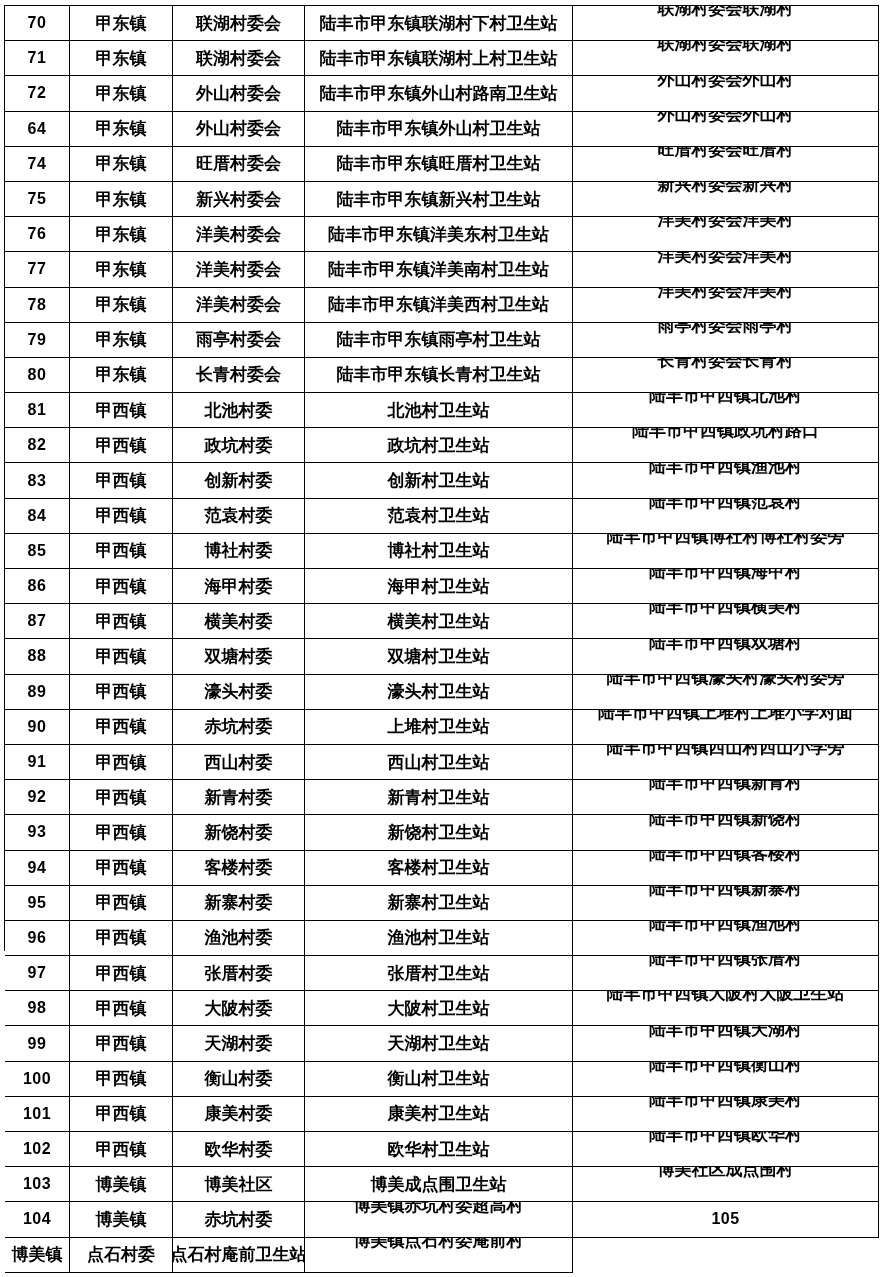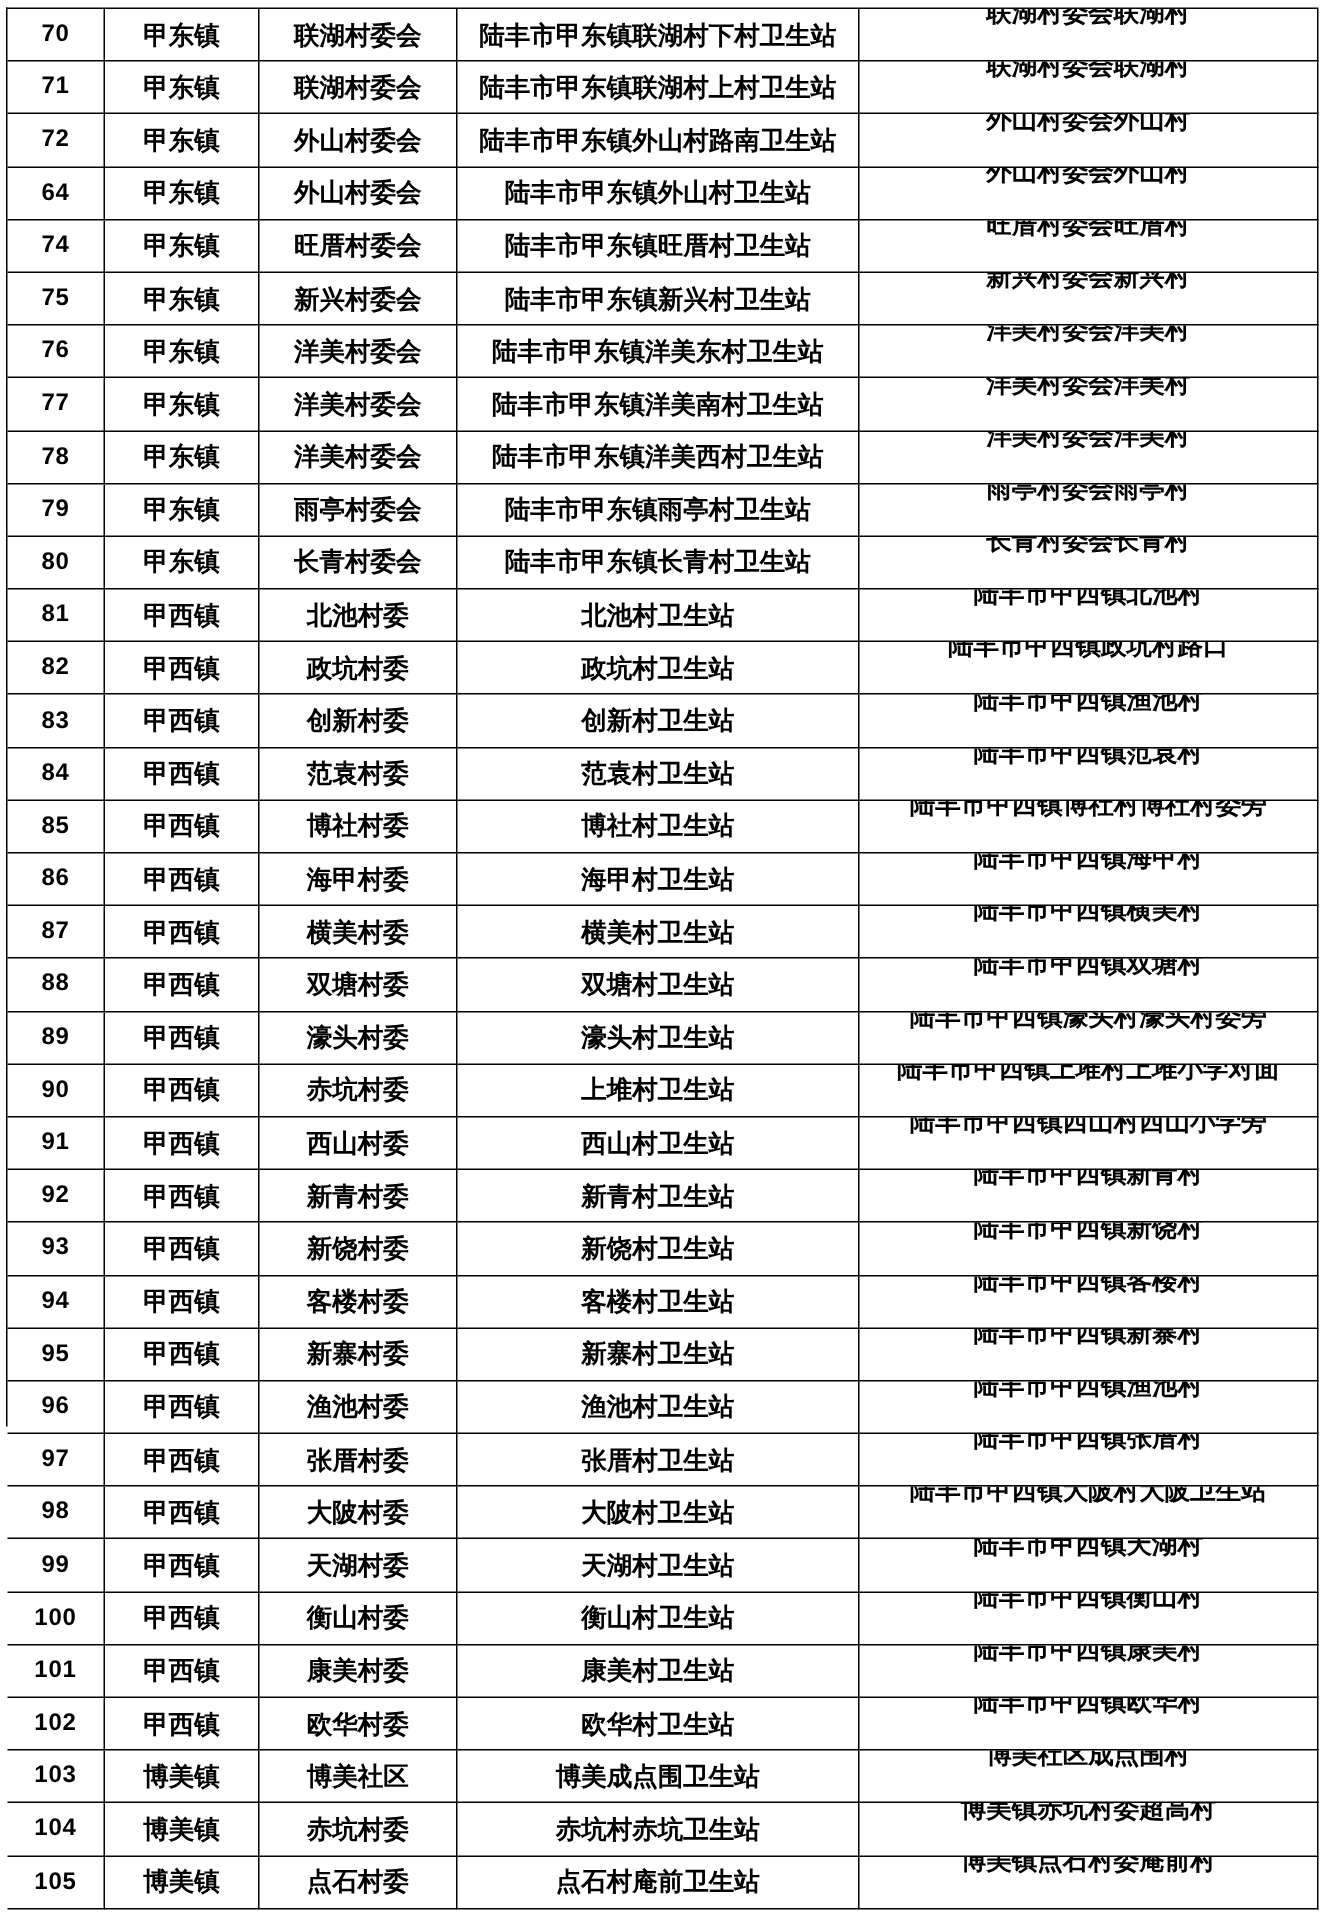--- a/index.html
+++ b/index.html
@@ -221,21 +221,20 @@
       <div class="cell col4">欧华村卫生站</div>
       <div class="cell col5">陆丰市甲西镇欧华村</div>
       <div class="cell col1">103</div>
       <div class="cell col2">博美镇</div>
       <div class="cell col3">博美社区</div>
       <div class="cell col4">博美成点围卫生站</div>
       <div class="cell col5">博美社区成点围村</div>
       <div class="cell col1">104</div>
       <div class="cell col2">博美镇</div>
       <div class="cell col3">赤坑村委</div>
-      <div class="cell col4">赤坑村赤坑卫生站</div>
       <div class="cell col5">博美镇赤坑村委超高村</div>
       <div class="cell col1">105</div>
       <div class="cell col2">博美镇</div>
       <div class="cell col3">点石村委</div>
       <div class="cell col4">点石村庵前卫生站</div>
       <div class="cell col5">博美镇点石村委庵前村</div>
     </div>
 </div>
 
 </body></html>

